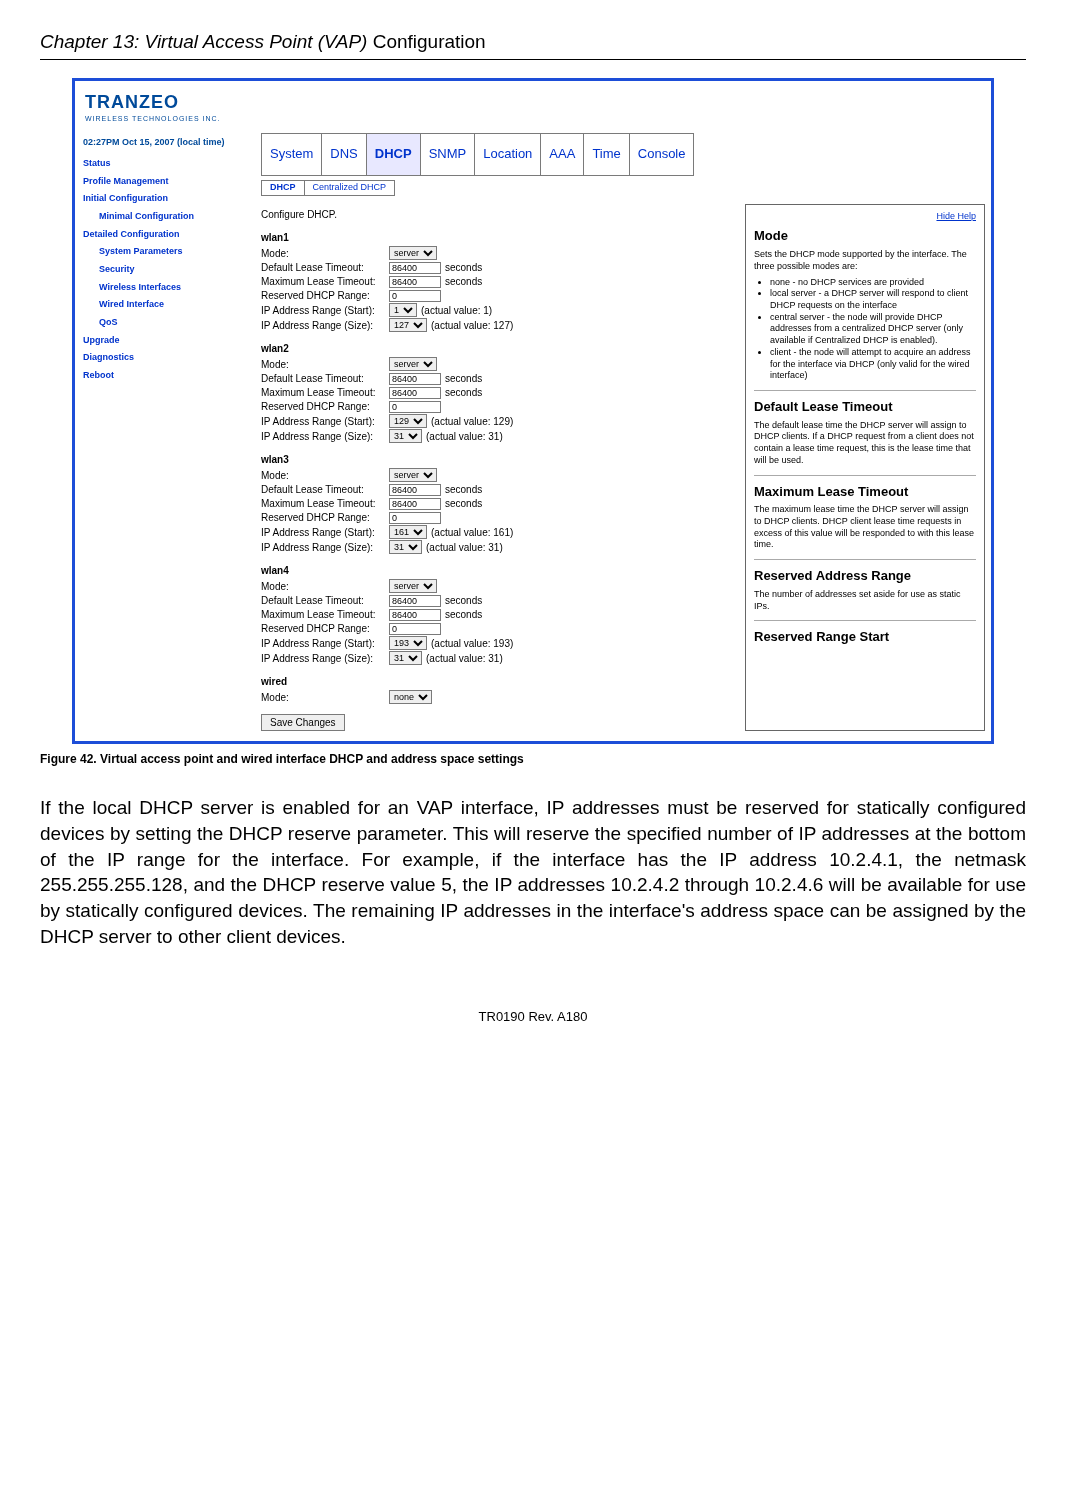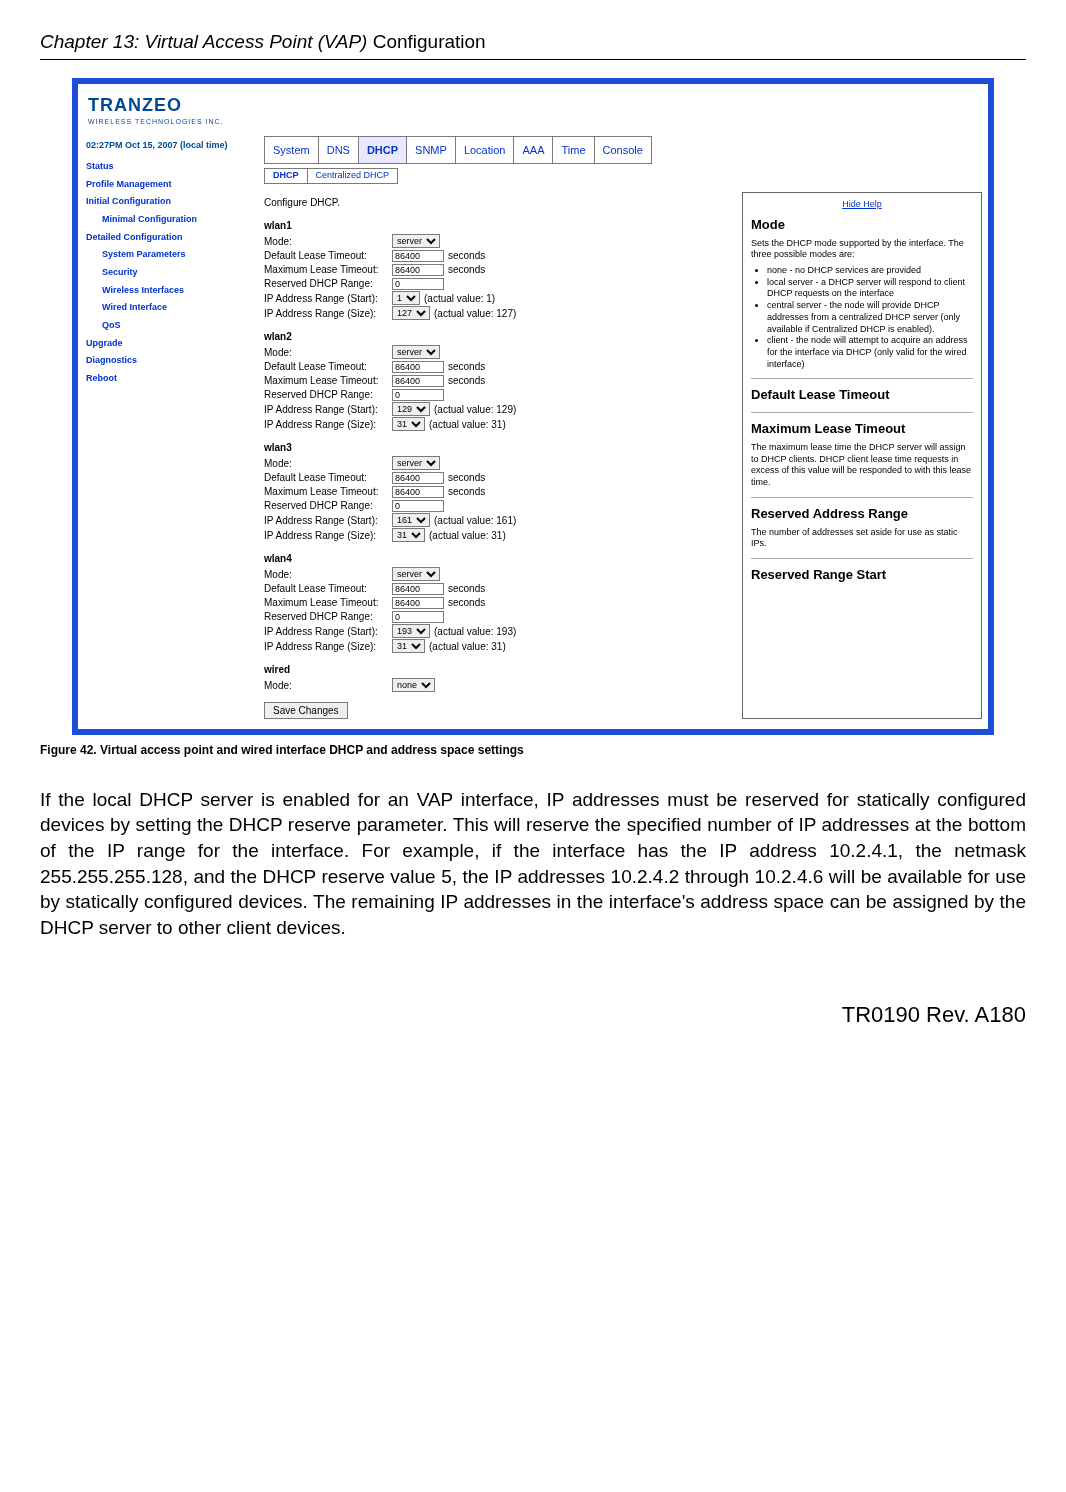--- a/index.html
+++ b/index.html
@@ -1,54 +1,54 @@
 <!DOCTYPE html>
 <html><head>
 <meta charset="utf-8">
 <style>
 body{font-family:Arial,Helvetica,sans-serif;margin:0;padding:30px 40px;color:#000;font-size:14px;line-height:1.3;width:1066px;box-sizing:border-box}
 .chapter-header{font-style:italic;font-size:19px;margin-bottom:4px}
 .chapter-header .config{font-style:normal}
 hr.top{border:none;border-top:1px solid #000;margin:0 0 18px 0}
-.shot-wrap{margin:8px 32px;border:6px solid #1d4ed8}
+.shot-wrap{margin:8px 32px;border:3px solid #1d4ed8}
 .shot-inner{background:#fff;font-family:Arial,sans-serif;font-size:10px}
 .shot-top{padding:10px 10px 4px 10px}
 .logo{color:#004a9a;font-weight:bold;font-size:18px;letter-spacing:1px}
 .logo-sub{font-size:7px;color:#004a9a;letter-spacing:1px}
 .shot-body{display:flex;align-items:flex-start}
 .side{width:170px;padding:6px 8px 20px 8px;font-size:9px}
 .side .time{color:#004a9a;font-weight:bold;margin:4px 0 6px 0}
 .side .lnk{color:#0033cc;font-weight:bold;padding:3px 0;cursor:pointer}
 .side .sub{padding-left:16px}
 .tabs{margin:6px 0 4px 0;display:flex}
-.tab{border:1px solid #7a7a7a;background:#fff;color:#0033cc;padding:6px 8px;font-size:11px;margin-right:-1px;cursor:pointer}
+.tab{border:1px solid #7a7a7a;background:#fff;color:#0033cc;padding:12px 8px;font-size:13px;margin-right:-1px;cursor:pointer}
 .tab.active{background:#e8e8ff;font-weight:bold}
 .subtabs{display:flex;margin-bottom:8px}
 .subtab{border:1px solid #7a7a7a;background:#fff;color:#0033cc;padding:1px 8px;font-size:9px;margin-right:-1px;cursor:pointer}
 .subtab.active{font-weight:bold}
 .main{flex:1;padding:0 6px 10px 0;display:flex;}
 .form-col{flex:1}
 .form-col .instr{margin:4px 0 10px 0}
 .iface{margin-bottom:10px}
 .iface h4{font-weight:bold;margin:0 0 2px 0;font-size:10px}
 .row{display:flex;align-items:flex-end;margin:1px 0}
 .row label{width:128px}
 .sel,.txt{font-family:Liberation Sans, sans-serif;font-size:9px}
 .sel{border:1px solid #7a7a7a}
 .txt{border:1px solid #7a7a7a;width:46px;padding:0 2px}
 .unit{margin-left:4px}
 .btn{border:1px solid #7a7a7a;background:#efefef;padding:2px 8px;font-size:10px;cursor:pointer}
 .help{width:222px;border:1px solid #666;padding:6px 8px;font-size:9px}
-.help .hide{text-align:center;color:#0033cc;text-decoration:underline;cursor:pointer;margin-bottom:6px}
+.help .hide{text-align:right;color:#0033cc;text-decoration:underline;cursor:pointer;margin-bottom:6px}
 .help h3{font-size:13px;margin:6px 0 4px 0}
 .help hr{border:none;border-top:1px solid #aaa;margin:8px 0}
 .help ul{padding-left:16px;margin:4px 0}
 .caption{text-align:left;font-weight:bold;margin:8px 0 28px 0;font-size:12px}
 .body-text{font-size:19px;line-height:1.35;text-align:justify;margin:0 0 24px 0}
-.footer{display:flex;justify-content:flex-end;font-size:22px;margin-top:60px}
+.footer{display:flex;justify-content:center;font-size:13px;margin-top:60px}
 </style>
 </head>
 <body>
 
 <div class="chapter-header">
   <span>Chapter 13: Virtual Access Point (VAP)</span>
   <span class="config">Configuration</span>
 </div>
 <hr class="top">
 
@@ -233,20 +233,21 @@
           <h3>Mode</h3>
           <div>Sets the DHCP mode supported by the interface. The three possible modes are:</div>
           <ul>
             <li>none - no DHCP services are provided</li>
             <li>local server - a DHCP server will respond to client DHCP requests on the interface</li>
             <li>central server - the node will provide DHCP addresses from a centralized DHCP server (only available if Centralized DHCP is enabled).</li>
             <li>client - the node will attempt to acquire an address for the interface via DHCP (only valid for the wired interface)</li>
           </ul>
           <hr>
           <h3>Default Lease Timeout</h3>
+          <div>The default lease time the DHCP server will assign to DHCP clients. If a DHCP request from a client does not contain a lease time request, this is the lease time that will be used.</div>
           <hr>
           <h3>Maximum Lease Timeout</h3>
           <div>The maximum lease time the DHCP server will assign to DHCP clients. DHCP client lease time requests in excess of this value will be responded to with this lease time.</div>
           <hr>
           <h3>Reserved Address Range</h3>
           <div>The number of addresses set aside for use as static IPs.</div>
           <hr>
           <h3>Reserved Range Start</h3>
         </div>
       </div>

